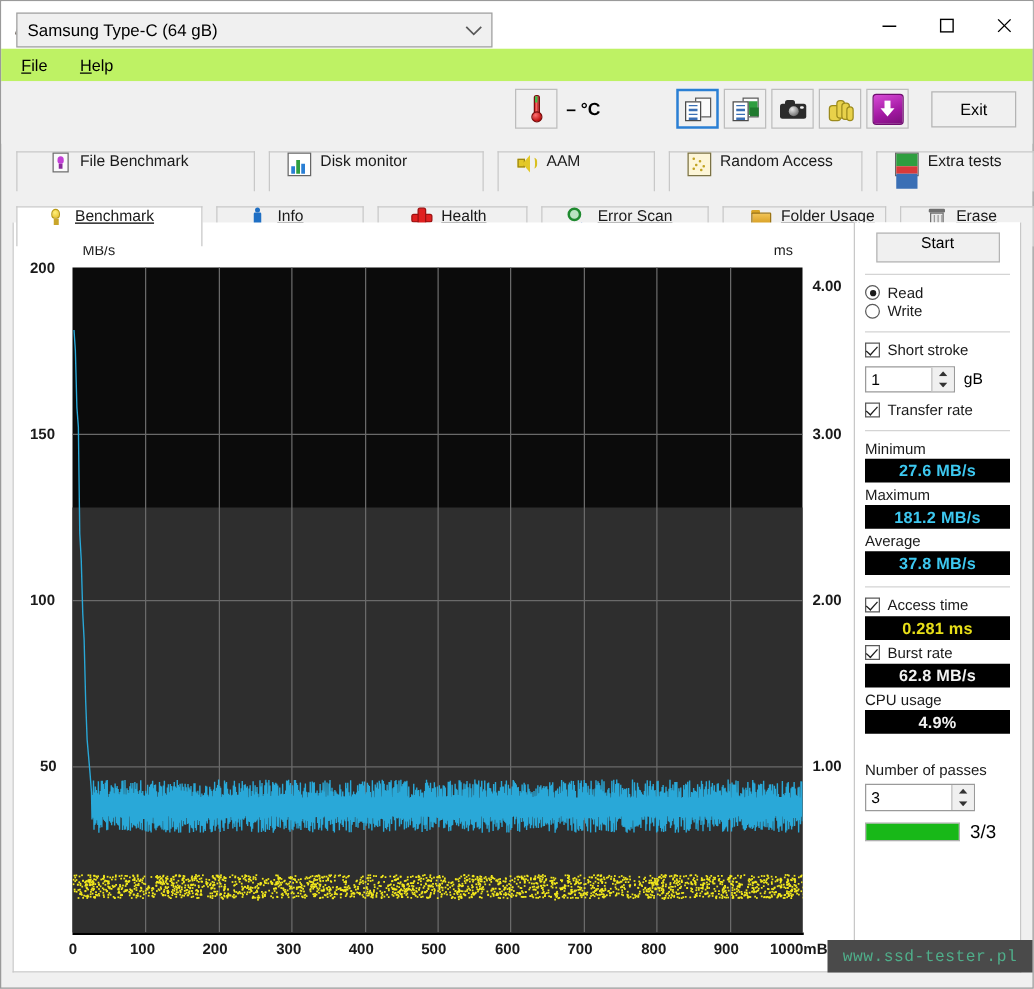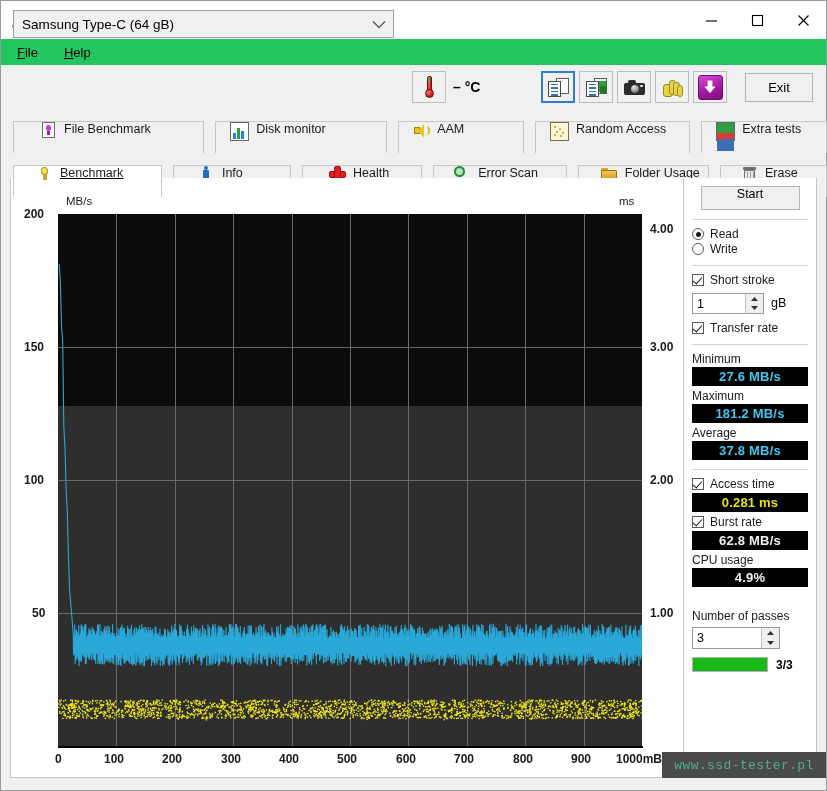--- a/index.html
+++ b/index.html
@@ -44,21 +44,21 @@
   .winbtns{position:absolute;right:0;top:0;display:flex;height:38px;}
   .winbtn{
     width:46px;height:38px;display:flex;align-items:center;justify-content:center;
     background:#ffffff;
   }
   .winbtn svg{display:block;}
 
   
   .menubar{
     position:absolute;left:0;top:38px;width:825px;height:26px;
-    background:#22c55e;display:flex;align-items:center;
+    background:#bef264;display:flex;align-items:center;
   }
   .menuitem{
     padding:3px 10px;margin-left:6px;font-size:13px;color:#000;
   }
   .menuitem u{text-decoration:underline;}
 
   
   .toolbar{
     position:absolute;left:0;top:64px;width:825px;height:50px;
     background:#f0f0f0;
@@ -321,21 +321,21 @@
   }
   .lcd.cyan{color:#3dc8f0;}
   .lcd.yellow{color:#e8e018;}
   .lcd.white{color:#f2f2f2;}
   .progwrap{display:flex;align-items:center;gap:8px;margin-top:8px;}
   .progbar{
     width:76px;height:15px;background:#f0f0f0;border:1px solid #b0b0b0;
     box-sizing:border-box;position:relative;
   }
   .progbar i{position:absolute;left:0;top:0;height:100%;background:#18b818;}
-  .progtext{font-size:12px;font-weight:bold;}
+  .progtext{font-size:15px;}
 
   
   .watermark{
     position:absolute;right:0px;bottom:12px;width:164px;height:26px;
     background:#4a4a4a;
     display:flex;align-items:center;justify-content:center;
     font-family:"Liberation Mono", monospace;font-size:13px;
     color:#4fae8a;letter-spacing:.4px;
   }
 </style>

